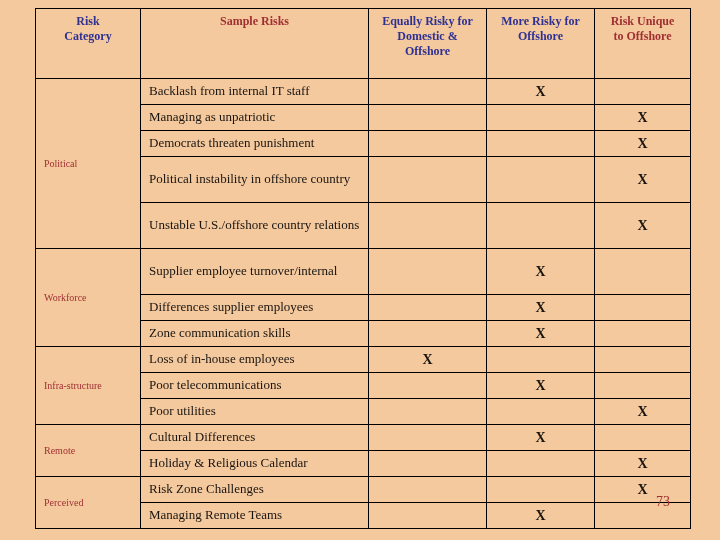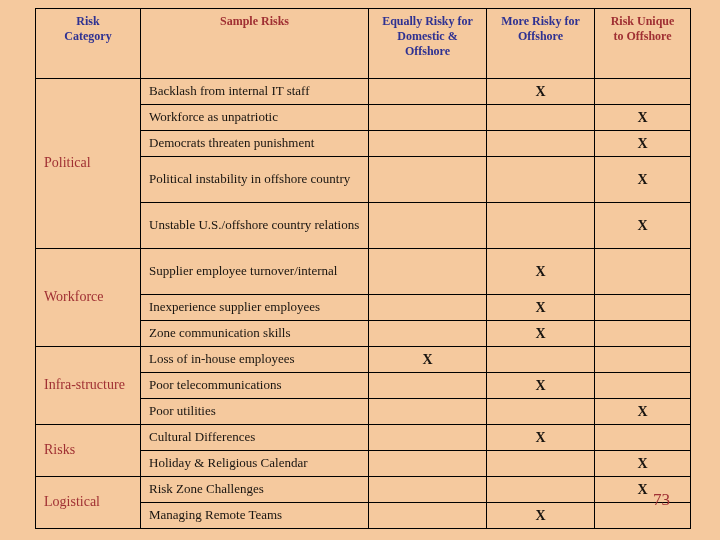--- a/index.html
+++ b/index.html
@@ -33,21 +33,21 @@
   th .hspan { display: inline-block; }
   th.col0 .hspan { max-width: 72px; color: var(--blue, #2e3192); }
   th.col1 .hspan { max-width: 180px; color: var(--darkred, #a03033); }
   th.col2 .hspan { max-width: 92px; color: var(--blue, #2e3192); }
   th.col3 .hspan { max-width: 82px; color: var(--blue, #2e3192); }
   th.col4 .hspan { max-width: 72px; color: var(--darkred, #a03033); }
   td.cat {
     vertical-align: middle;
     text-align: left;
     padding: 2px 6px 2px 8px;
-    font-size: 14px;
+    font-size: 10px;
     color: var(--darkred, #a03033);
     line-height: 1.3;
   }
   td.risk {
     vertical-align: middle;
     text-align: left;
     padding: 2px 8px;
     font-size: 13px;
     color: var(--ink, #181410);
     line-height: 1.3;
@@ -57,21 +57,21 @@
     text-align: center;
     font-size: 14px;
     font-weight: bold;
     color: var(--ink, #181410);
   }
   tr.hs { height: 26px; }
   tr.hd { height: 46px; }
   .page-number {
     position: absolute;
     right: 50px; bottom: 30px;
-    font-size: 17px;
+    font-size: 14px;
     color: var(--darkred, #a03033);
   }
 </style>
 </head>
 <body>
 
 <div class="slide">
 
   <table class="risk-table">
     <colgroup>
@@ -92,21 +92,21 @@
     </thead>
     <tbody>
       <tr class="hs">
         <td class="cat" rowspan="5"><span>Political</span></td>
         <td class="risk">Backlash from internal IT staff</td>
         <td class="mark"></td>
         <td class="mark">X</td>
         <td class="mark"></td>
       </tr>
       <tr class="hs">
-        <td class="risk">Workforce as unpatriotic</td>
+        <td class="risk">Managing as unpatriotic</td>
         <td class="mark"></td>
         <td class="mark"></td>
         <td class="mark">X</td>
       </tr>
       <tr class="hs">
         <td class="risk">Democrats threaten punishment</td>
         <td class="mark"></td>
         <td class="mark"></td>
         <td class="mark">X</td>
       </tr>
@@ -124,21 +124,21 @@
       </tr>
 
       <tr class="hd">
         <td class="cat" rowspan="3"><span>Workforce</span></td>
         <td class="risk">Supplier employee turnover/internal</td>
         <td class="mark"></td>
         <td class="mark">X</td>
         <td class="mark"></td>
       </tr>
       <tr class="hs">
-        <td class="risk">Inexperience supplier employees</td>
+        <td class="risk">Differences supplier employees</td>
         <td class="mark"></td>
         <td class="mark">X</td>
         <td class="mark"></td>
       </tr>
       <tr class="hs">
         <td class="risk">Zone communication skills</td>
         <td class="mark"></td>
         <td class="mark">X</td>
         <td class="mark"></td>
       </tr>
@@ -157,35 +157,35 @@
         <td class="mark"></td>
       </tr>
       <tr class="hs">
         <td class="risk">Poor utilities</td>
         <td class="mark"></td>
         <td class="mark"></td>
         <td class="mark">X</td>
       </tr>
 
       <tr class="hs">
-        <td class="cat" rowspan="2"><span>Risks</span></td>
+        <td class="cat" rowspan="2"><span>Remote</span></td>
         <td class="risk">Cultural Differences</td>
         <td class="mark"></td>
         <td class="mark">X</td>
         <td class="mark"></td>
       </tr>
       <tr class="hs">
         <td class="risk">Holiday &amp; Religious Calendar</td>
         <td class="mark"></td>
         <td class="mark"></td>
         <td class="mark">X</td>
       </tr>
 
       <tr class="hs">
-        <td class="cat" rowspan="2"><span>Logistical</span></td>
+        <td class="cat" rowspan="2"><span>Perceived</span></td>
         <td class="risk">Risk Zone Challenges</td>
         <td class="mark"></td>
         <td class="mark"></td>
         <td class="mark">X</td>
       </tr>
       <tr class="hs">
         <td class="risk">Managing Remote Teams</td>
         <td class="mark"></td>
         <td class="mark">X</td>
         <td class="mark"></td>

